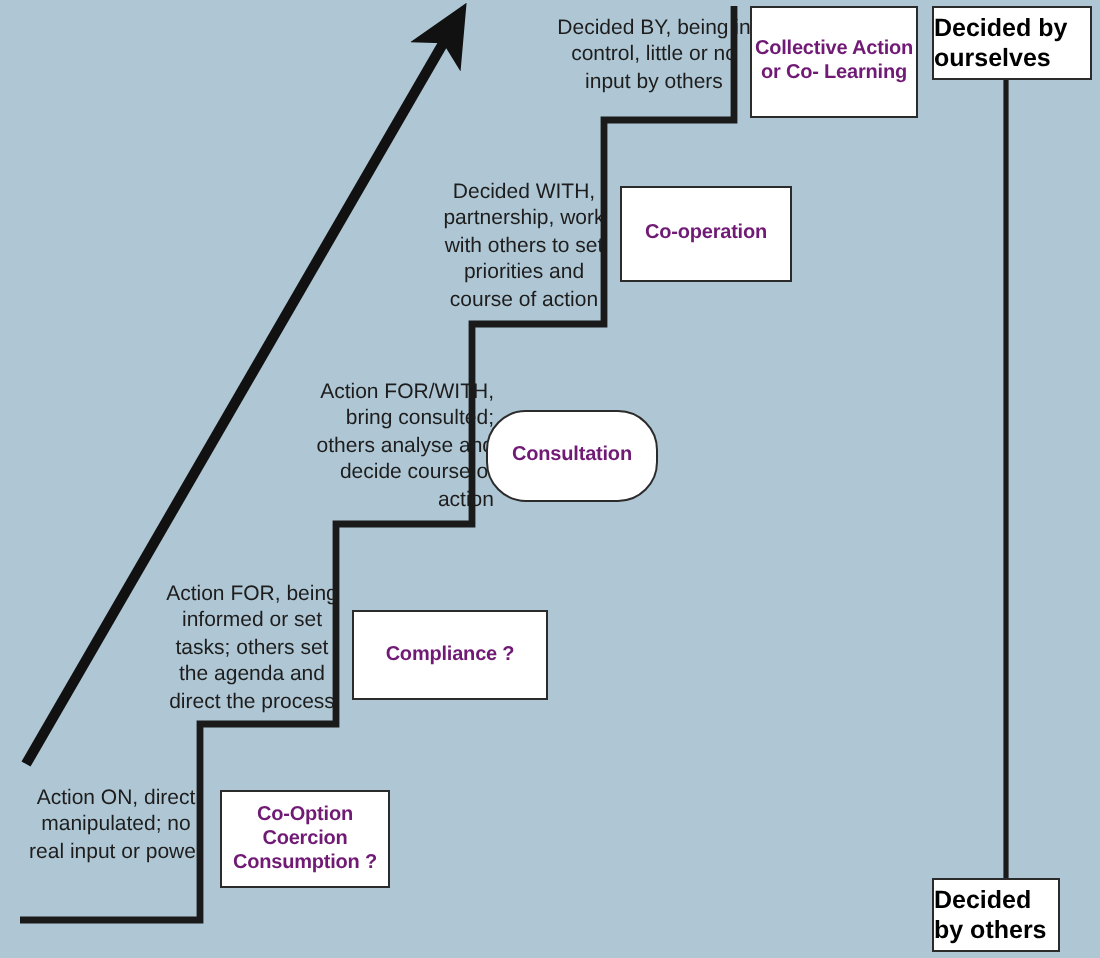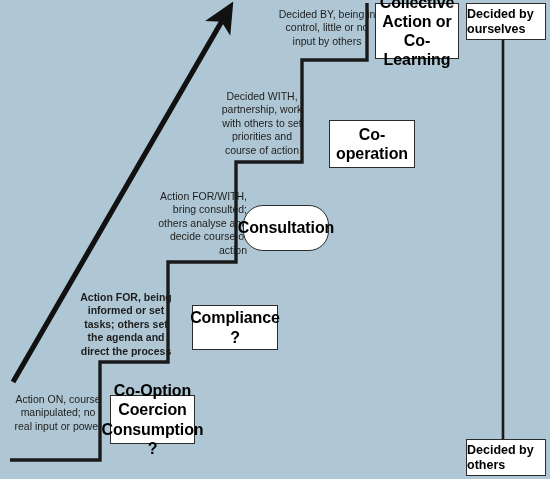--- a/index.html
+++ b/index.html
@@ -27,23 +27,23 @@
   .label-box {
     position: absolute;
     background: #ffffff;
     border: 1px solid #2b2b2b;
     box-sizing: border-box;
     display: flex;
     align-items: center;
     justify-content: center;
     text-align: center;
     font-weight: bold;
-    font-size: 16px;
+    font-size: 10px;
     line-height: 1.20;
-    color: #000000;
+    color: #701a75;
     letter-spacing: -0.1px;
   }
   .annot {
     position: absolute;
     text-align: center;
     font-size: 10.5px;
     line-height: 1.28;
     color: #1d1d1d;
     white-space: pre-line;
   }
@@ -74,25 +74,25 @@
       </marker>
     </defs>
 
     <polyline points="10,460 100,460 100,362 168,362 168,262 236,262 236,162 302,162 302,60 367,60 367,3" fill="none" stroke="#1a1a1a" stroke-width="3.4" stroke-linejoin="miter" stroke-linecap="butt"></polyline>
 
     <line x1="13" y1="382" x2="226" y2="14" stroke="#111111" stroke-width="5.2" marker-end="url(#arrowhead)"></line>
 
     <line x1="503" y1="3" x2="503" y2="476" stroke="#1a1a1a" stroke-width="2.6"></line>
   </svg>
 
-  <div class="annot" style="left:6px; top:393px; width:104px;">Action ON, course
+  <div class="annot" style="left:6px; top:393px; width:104px;">Action ON, direct
 manipulated; no
 real input or power</div>
 
-  <div class="annot" style="left:74px; top:291px; width:104px;font-weight:bold;">Action FOR, being
+  <div class="annot" style="left:74px; top:291px; width:104px;">Action FOR, being
 informed or set
 tasks; others set
 the agenda and
 direct the process</div>
 
   <div class="annot" style="left:141px; top:190px; width:106px;text-align:right;">Action FOR/WITH,
 bring consulted;
 others analyse and
 decide course of
 action</div>
@@ -105,29 +105,29 @@
 
   <div class="annot" style="left:275px; top:8px; width:104px;">Decided BY, being in
 control, little or no
 input by others</div>
 
   <div class="label-box" style="left:110px; top:395px; width:85px; height:49px;">Co-Option
 Coercion
 Consumption
 ?</div>
 
-  <div class="label-box" style="left:192px; top:305px; width:86px; height:45px;">Compliance ?</div>
+  <div class="label-box" style="left:176px; top:305px; width:98px; height:45px;">Compliance ?</div>
 
   <div class="label-box" style="left:243px; top:205px; width:86px; height:46px;border-radius:20px;">Consultation</div>
 
-  <div class="label-box" style="left:310px; top:120px; width:86px; height:48px;margin-left:19px;">Co-operation</div>
+  <div class="label-box" style="left:310px; top:93px; width:86px; height:48px;">Co-operation</div>
 
   <div class="label-box" style="left:375px; top:3px; width:84px; height:56px;">Collective
 Action or Co-
 Learning</div>
 
   <div class="side-box" style="left:466px; top:3px; width:80px; height:37px;">Decided by
 ourselves</div>
 
-  <div class="side-box" style="left:466px; top:439px; width:80px; height:37px;">Decided by
+  <div class="side-box" style="left:466px; top:439px; width:64px; height:37px;">Decided by
 others</div>
 
 </div>
 
 </body></html>

